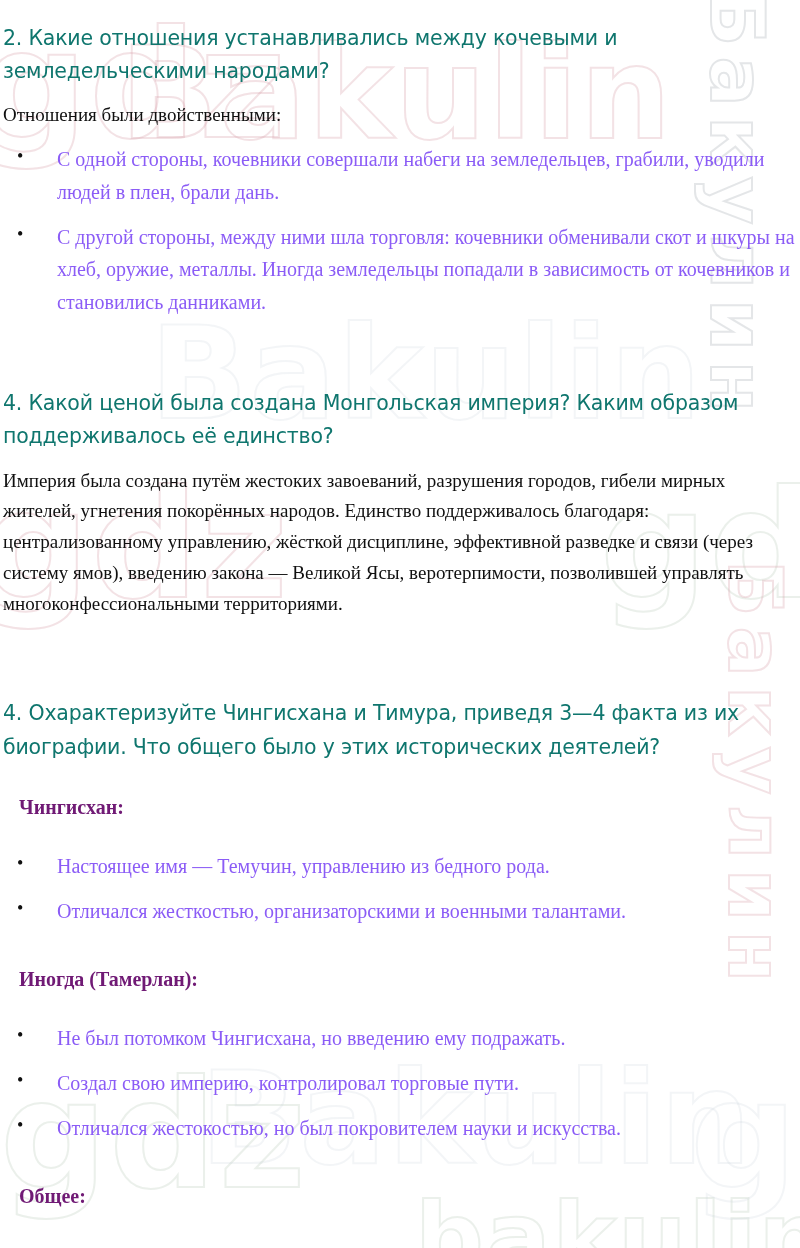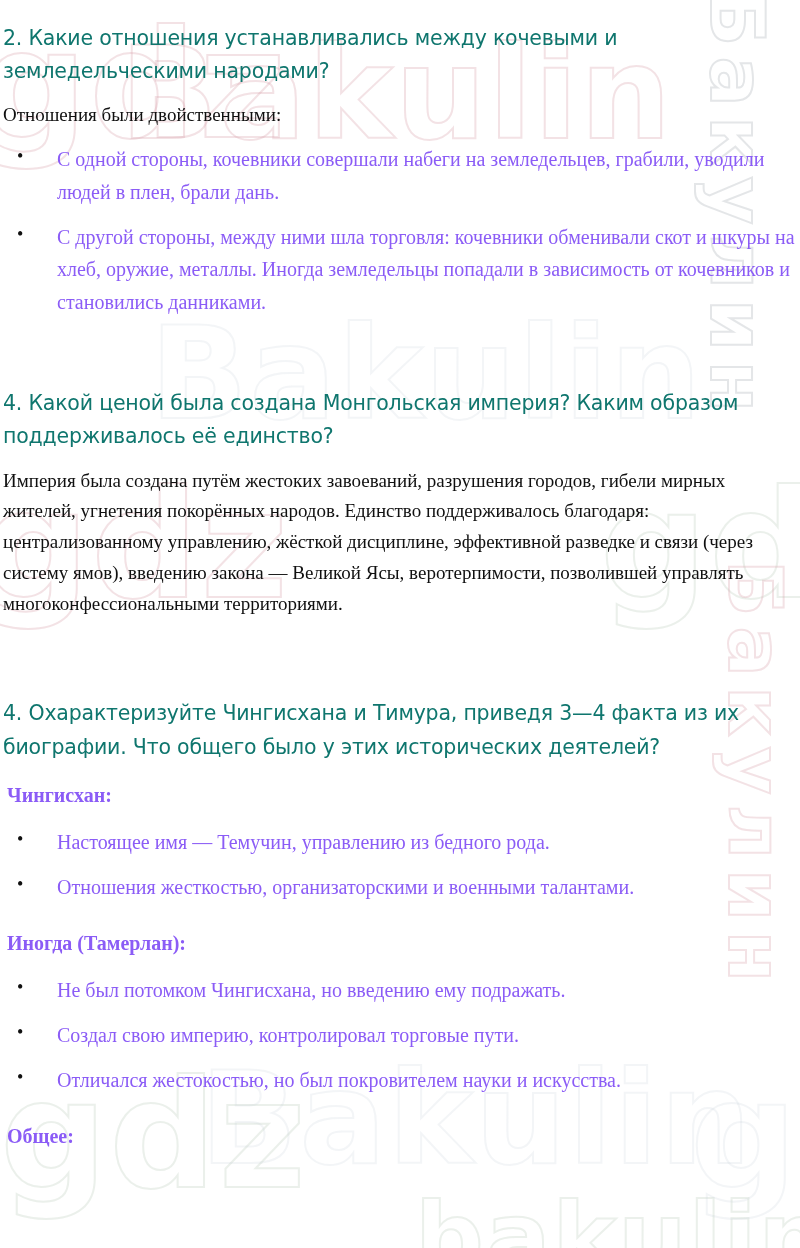--- a/index.html
+++ b/index.html
@@ -69,22 +69,22 @@
     margin: 0;
     padding: 0 4px 0 3px;
     text-align: left;
   }
 
   .sub-heading {
     font-family: "Liberation Serif", serif;
     font-weight: 700;
     font-size: 20px;
     line-height: 1.5;
-    color: #8b5cf6;
-    margin: 4px;
+    color: #701a75;
+    margin: 16px;
     padding: 0 4px 0 3px;
   }
 
   ul.bullets {
     list-style: none;
     margin: 0;
     padding: 0;
   }
   ul.bullets > li {
     position: relative;
@@ -155,21 +155,21 @@
   <div class="gap-md"></div>
 
   <section>
     <h2 class="q-heading">4. Охарактеризуйте Чингисхана и Тимура, приведя 3—4 факта из их биографии. Что общего было у этих исторических деятелей?</h2>
     <div class="gap-sm"></div>
 
     <h3 class="sub-heading">Чингисхан:</h3>
     <div class="gap-sm"></div>
     <ul class="bullets">
       <li class="li-space">Настоящее имя — Темучин, управлению из бедного рода.</li>
-      <li class="li-space">Отношения жесткостью, организаторскими и военными талантами.</li>
+      <li class="li-space">Отличался жесткостью, организаторскими и военными талантами.</li>
     </ul>
 
     <div class="gap-xs"></div>
 
     <h3 class="sub-heading">Иногда (Тамерлан):</h3>
     <div class="gap-sm"></div>
     <ul class="bullets">
       <li class="li-space">Не был потомком Чингисхана, но введению ему подражать.</li>
       <li class="li-space">Создал свою империю, контролировал торговые пути.</li>
       <li class="li-space">Отличался жестокостью, но был покровителем науки и искусства.</li>

